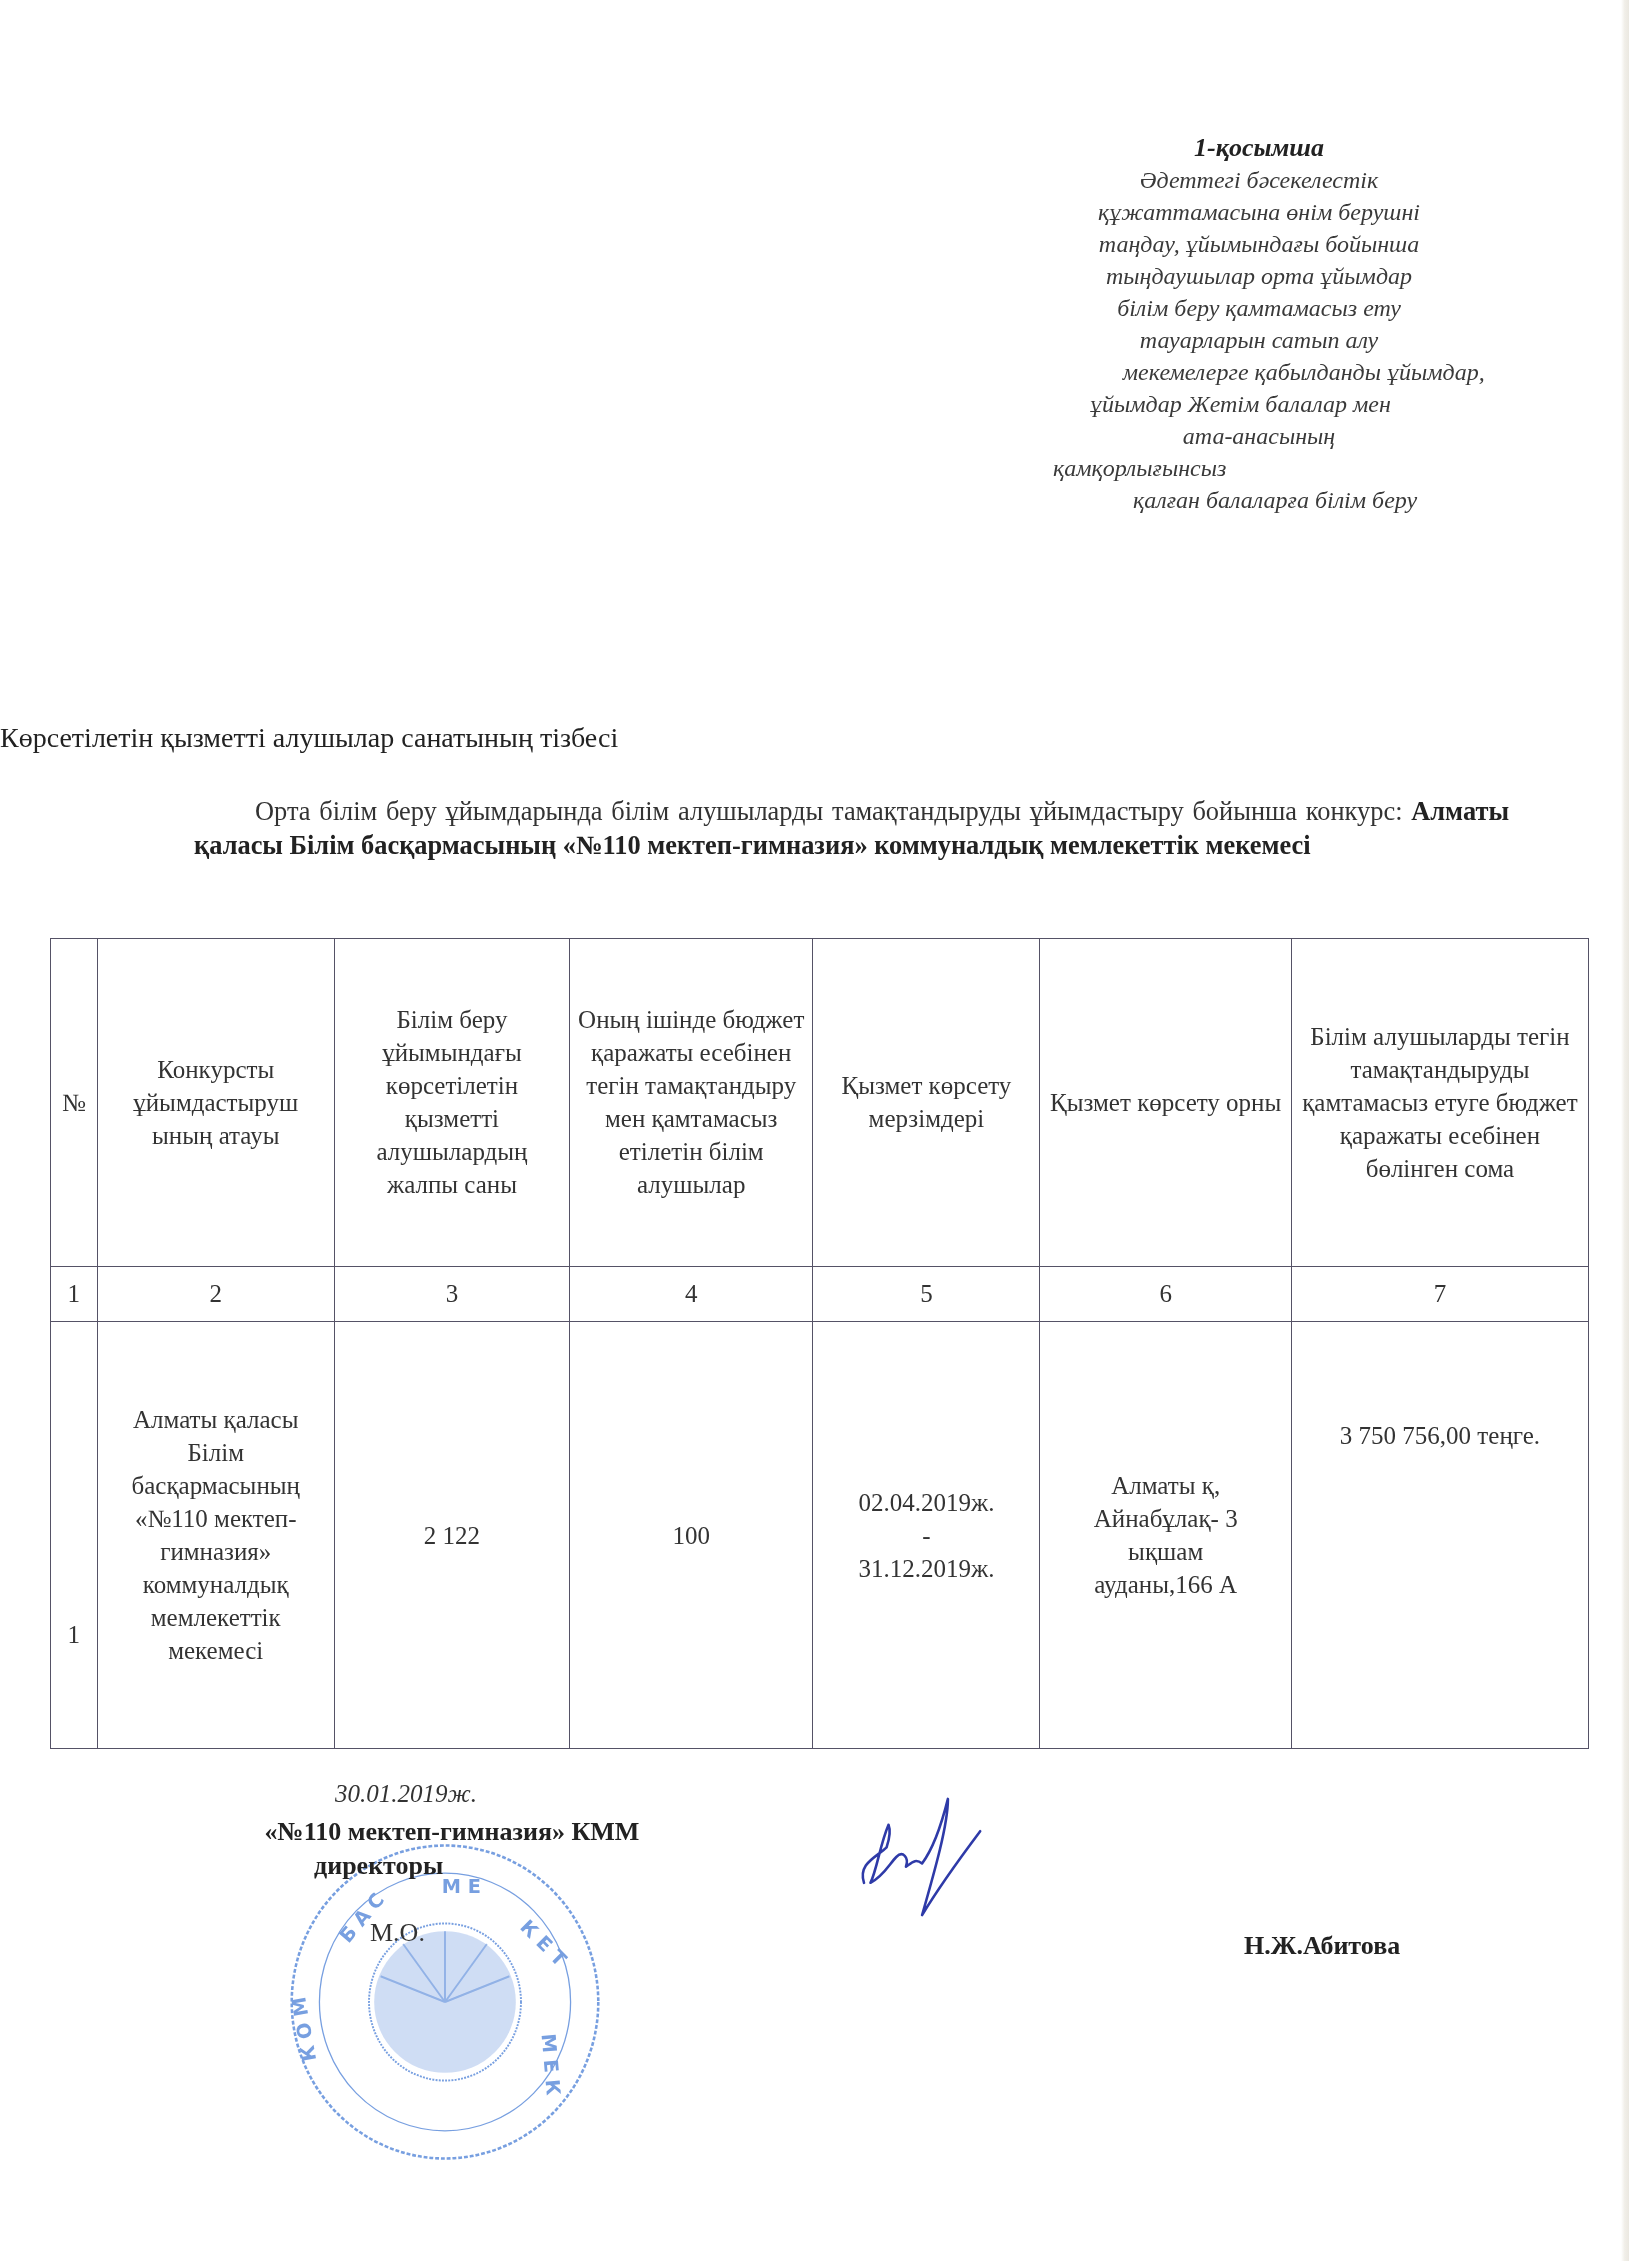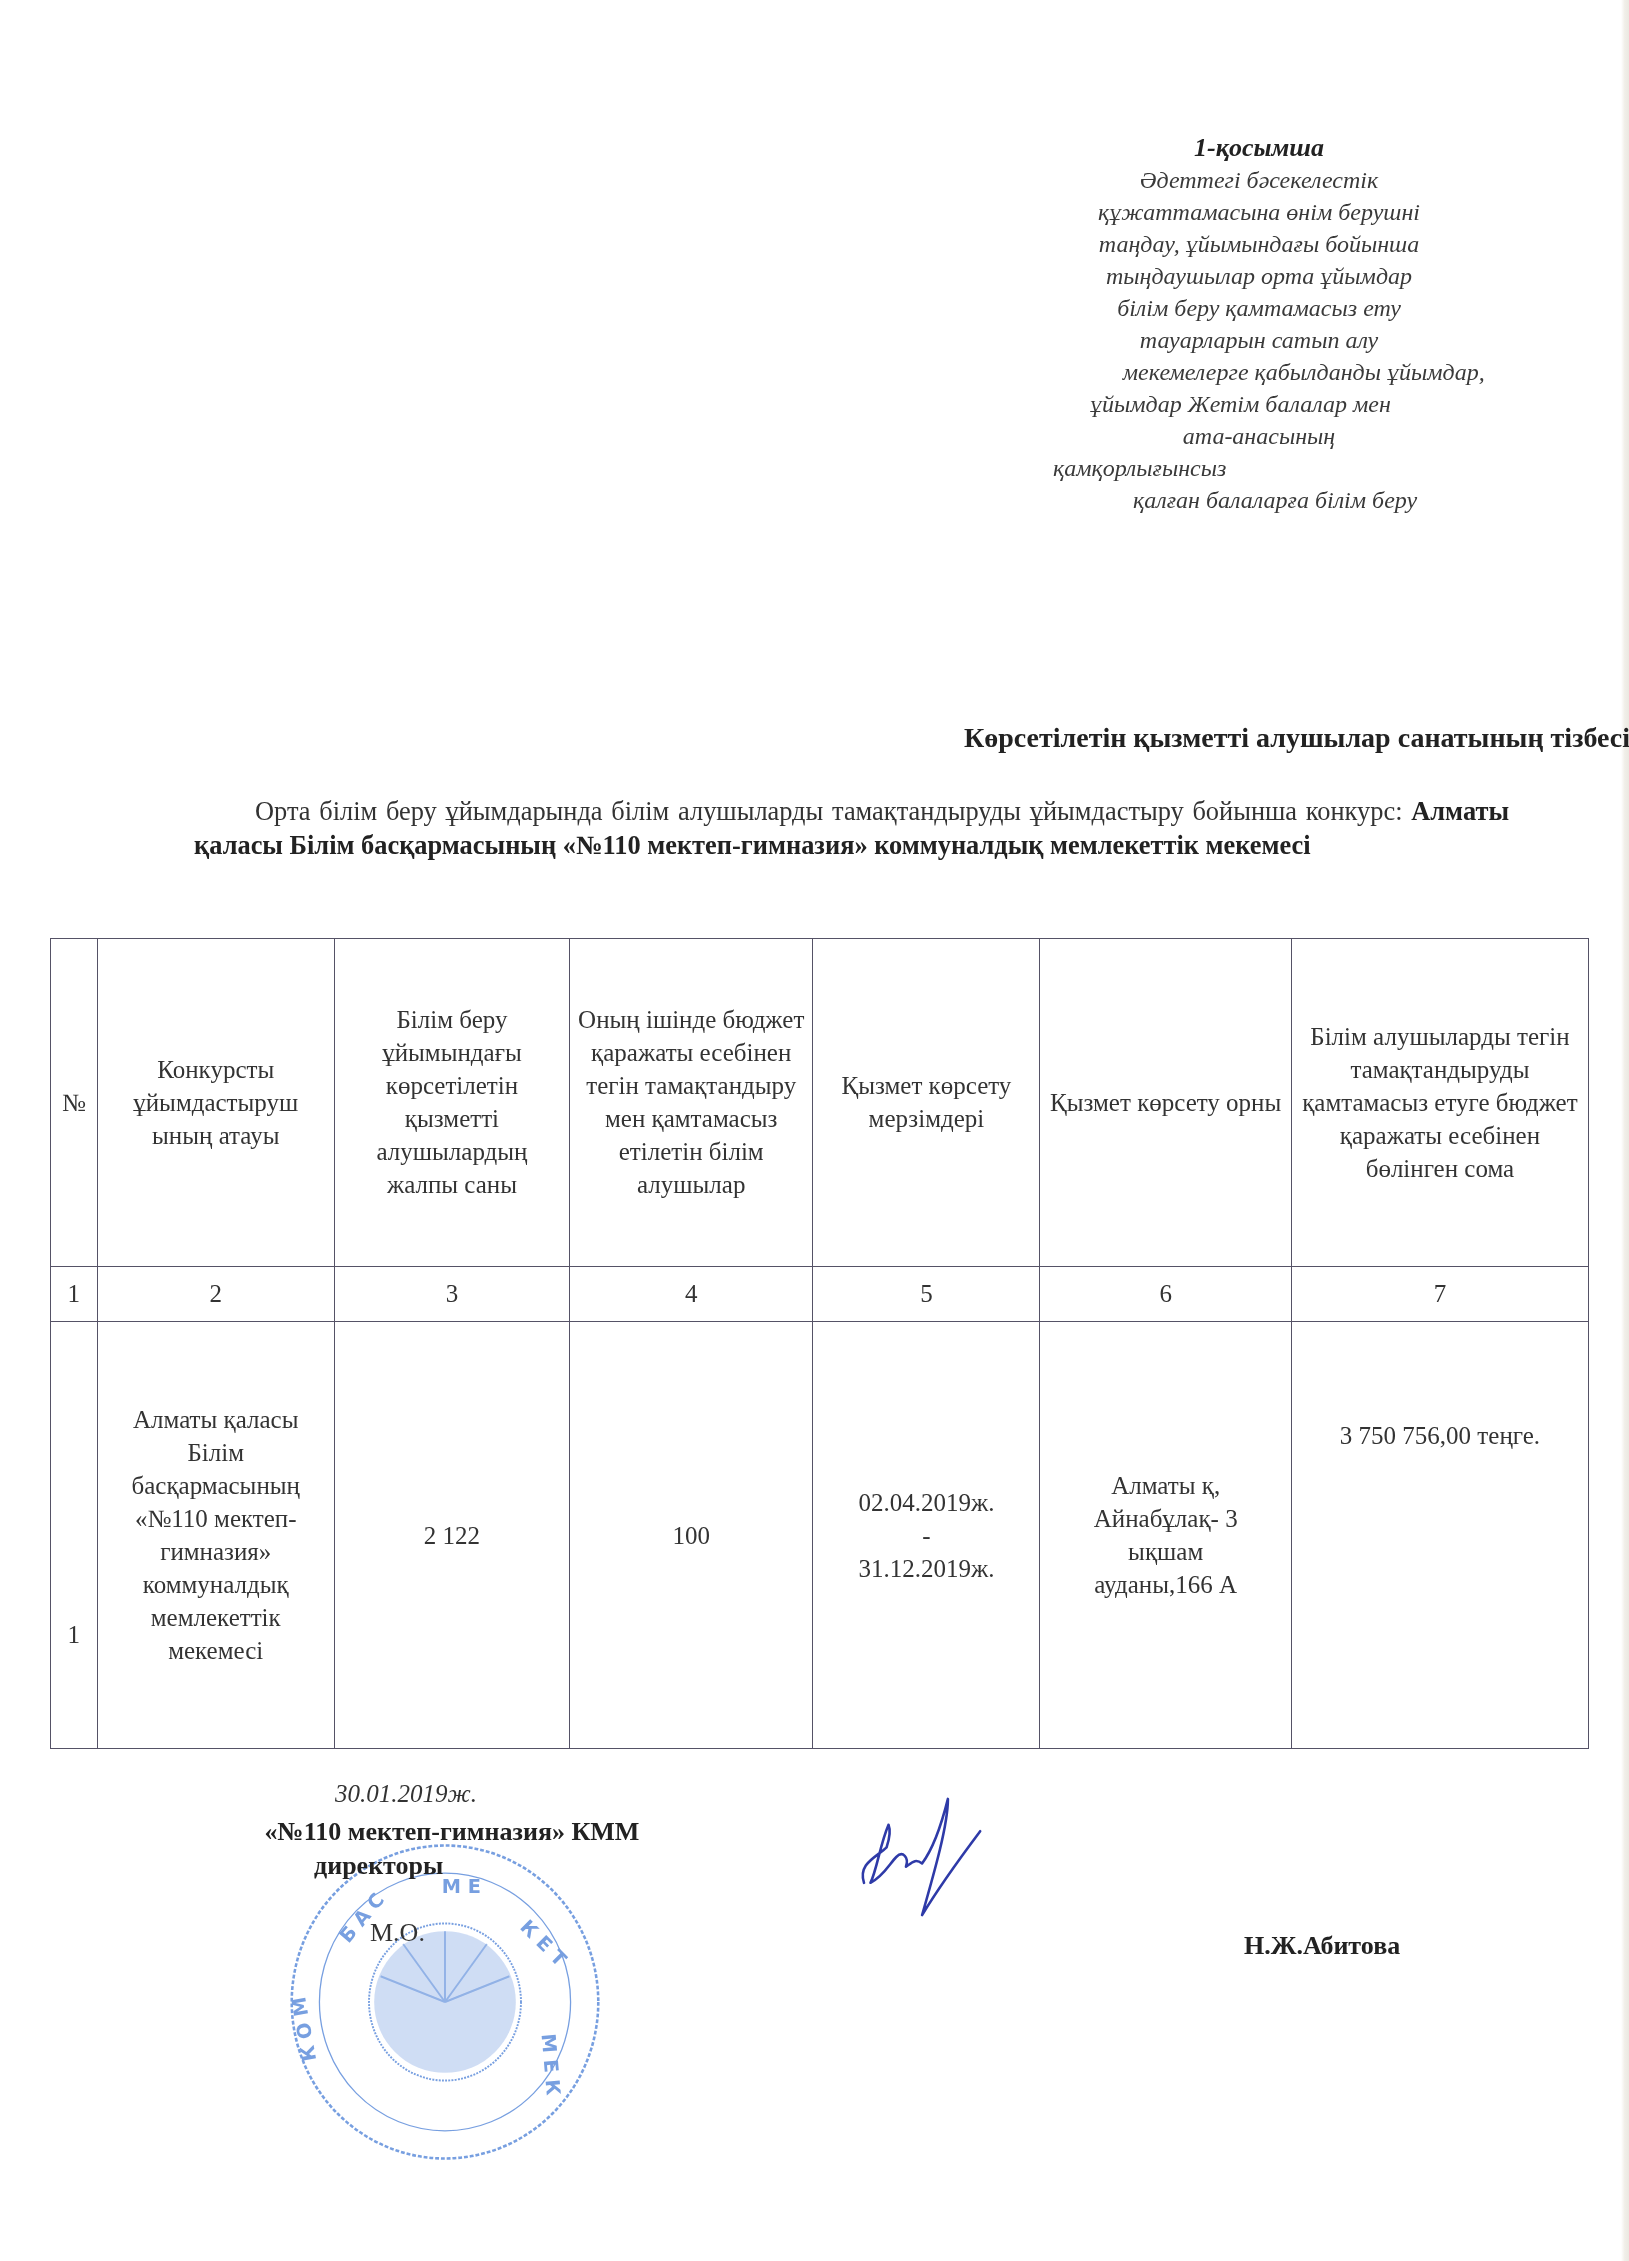--- a/index.html
+++ b/index.html
@@ -26,21 +26,21 @@
       font-size: 24px; line-height: 32px; white-space: nowrap;
     }
     .appendix .line.l9 { text-align: right; padding-right: 19.3px; }
     .appendix .line.l10 { text-align: left; padding-left: 76px; }
     .appendix .line.l11 { text-align: left; padding-left: 68px; }
     .appendix .line.l12 { text-align: left; padding-left: 123px; }
     .appendix .line.l13 { text-align: left; padding-left: 126px; }
 
     .doc-title {
       position: absolute; left: 0; width: 1630px; top: 722px;
-      text-align: right; font-size: 28px; font-weight: bold; color: #222;
+      text-align: left; font-size: 28px; font-weight: normal; color: #222;
     }
     .intro {
       position: absolute; left: 194px; top: 794px; width: 1315px;
       font-size: 26.4px; line-height: 34px; text-align: justify;
       text-align-last: left; color: #333;
     }
     .intro .indent { display: inline-block; width: 61px; }
     .intro b { color: #222; }
 
     table.list {

